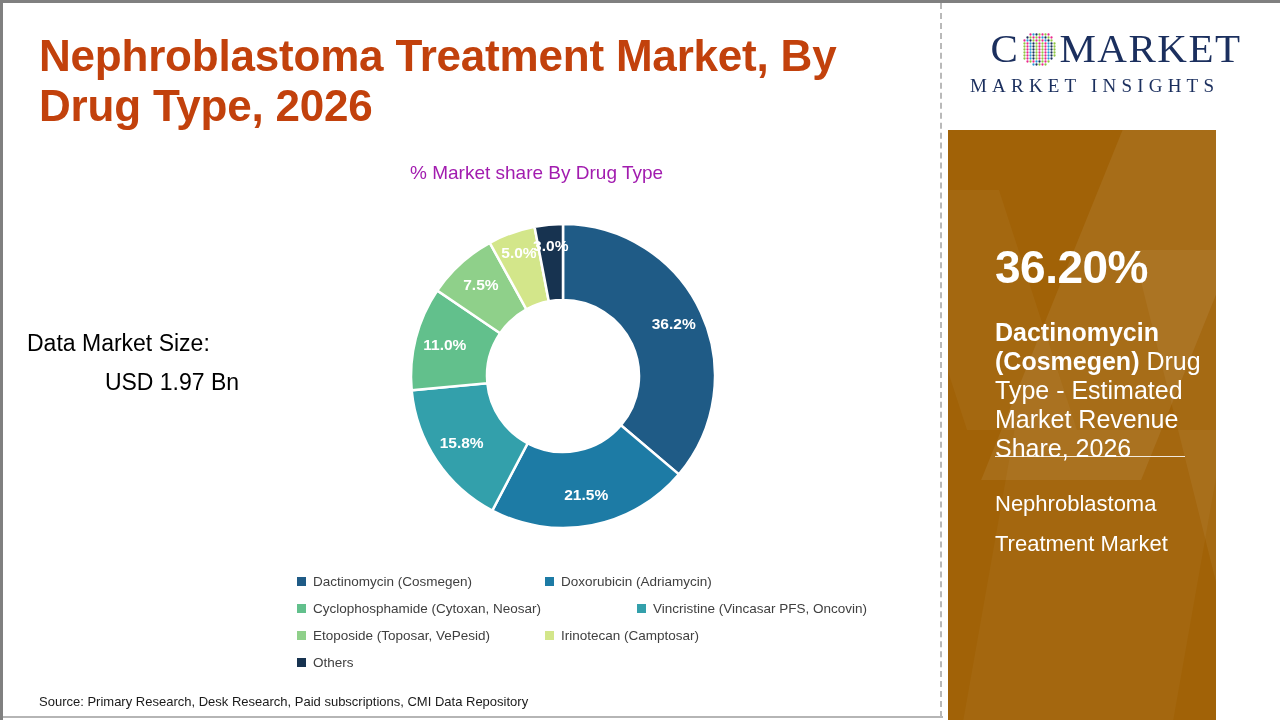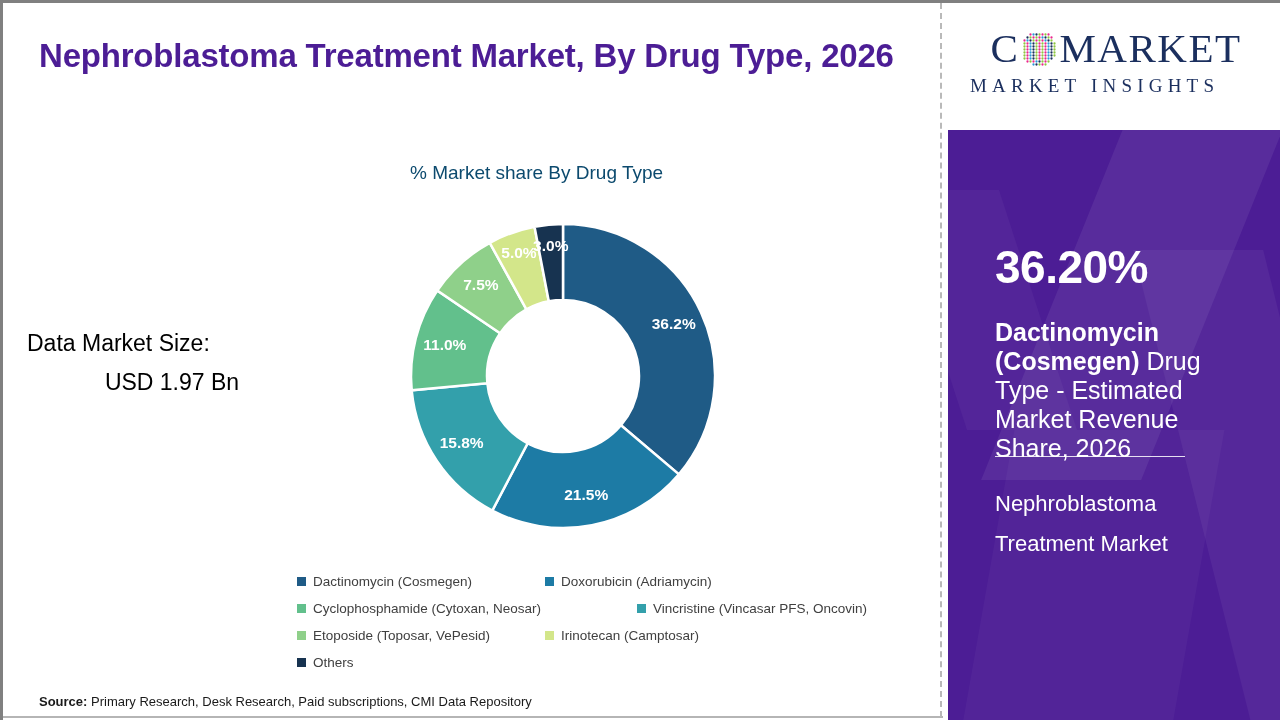--- a/index.html
+++ b/index.html
@@ -48,33 +48,33 @@
     left: 940px; top: 3px;
     width: 0; height: 714px;
     border-left: 2px dashed #b9b9b9;
   }
 
   
   .title {
     position: absolute;
     left: 39px; top: 31px;
     width: 860px;
-    font-size: 33px;
+    font-size: 44px;
     font-weight: bold;
     line-height: 50px;
-    color: #4c1d95;
+    color: #c2410c;
     letter-spacing: -0.2px;
   }
 
   .chart-caption {
     position: absolute;
     left: 410px; top: 160px;
     width: 420px;
     font-size: 19px;
-    color: #0c4a6e;
+    color: #a21caf;
     line-height: 26px;
   }
 
   .market-size {
     position: absolute;
     left: 27px; top: 324px;
     width: 290px;
     font-size: 23px;
     color: #000000;
     line-height: 39px;
@@ -137,21 +137,21 @@
   }
 
   
   .source {
     position: absolute;
     left: 39px; top: 694px;
     font-size: 13px;
     color: #1a1a1a;
     white-space: nowrap;
   }
-  .source b { font-weight: bold; }
+  .source b { font-weight: normal; }
 
   
   .logo-box {
     position: absolute;
     left: 948px; top: 3px;
     width: 332px; height: 127px;
     background: #ffffff;
     overflow: hidden;
   }
   .logo-inner {
@@ -184,22 +184,22 @@
     font-size: 19px;
     color: #1b2f5e;
     letter-spacing: 5.2px;
     margin-top: 4px;
     padding-left: 4px;
   }
 
   .side-panel {
     position: absolute;
     left: 948px; top: 130px;
-    width: 332px; height: 590px;
-    background: #4c1d95;
+    width: 268px; height: 590px;
+    background: #a16207;
     overflow: hidden;
     text-decoration: underline;
   }
   .side-panel .tex {
     position: absolute;
     opacity: 0.07;
     background: #ffffff;
   }
   .side-panel .tex1 {
     left: 120px; top: -80px;

